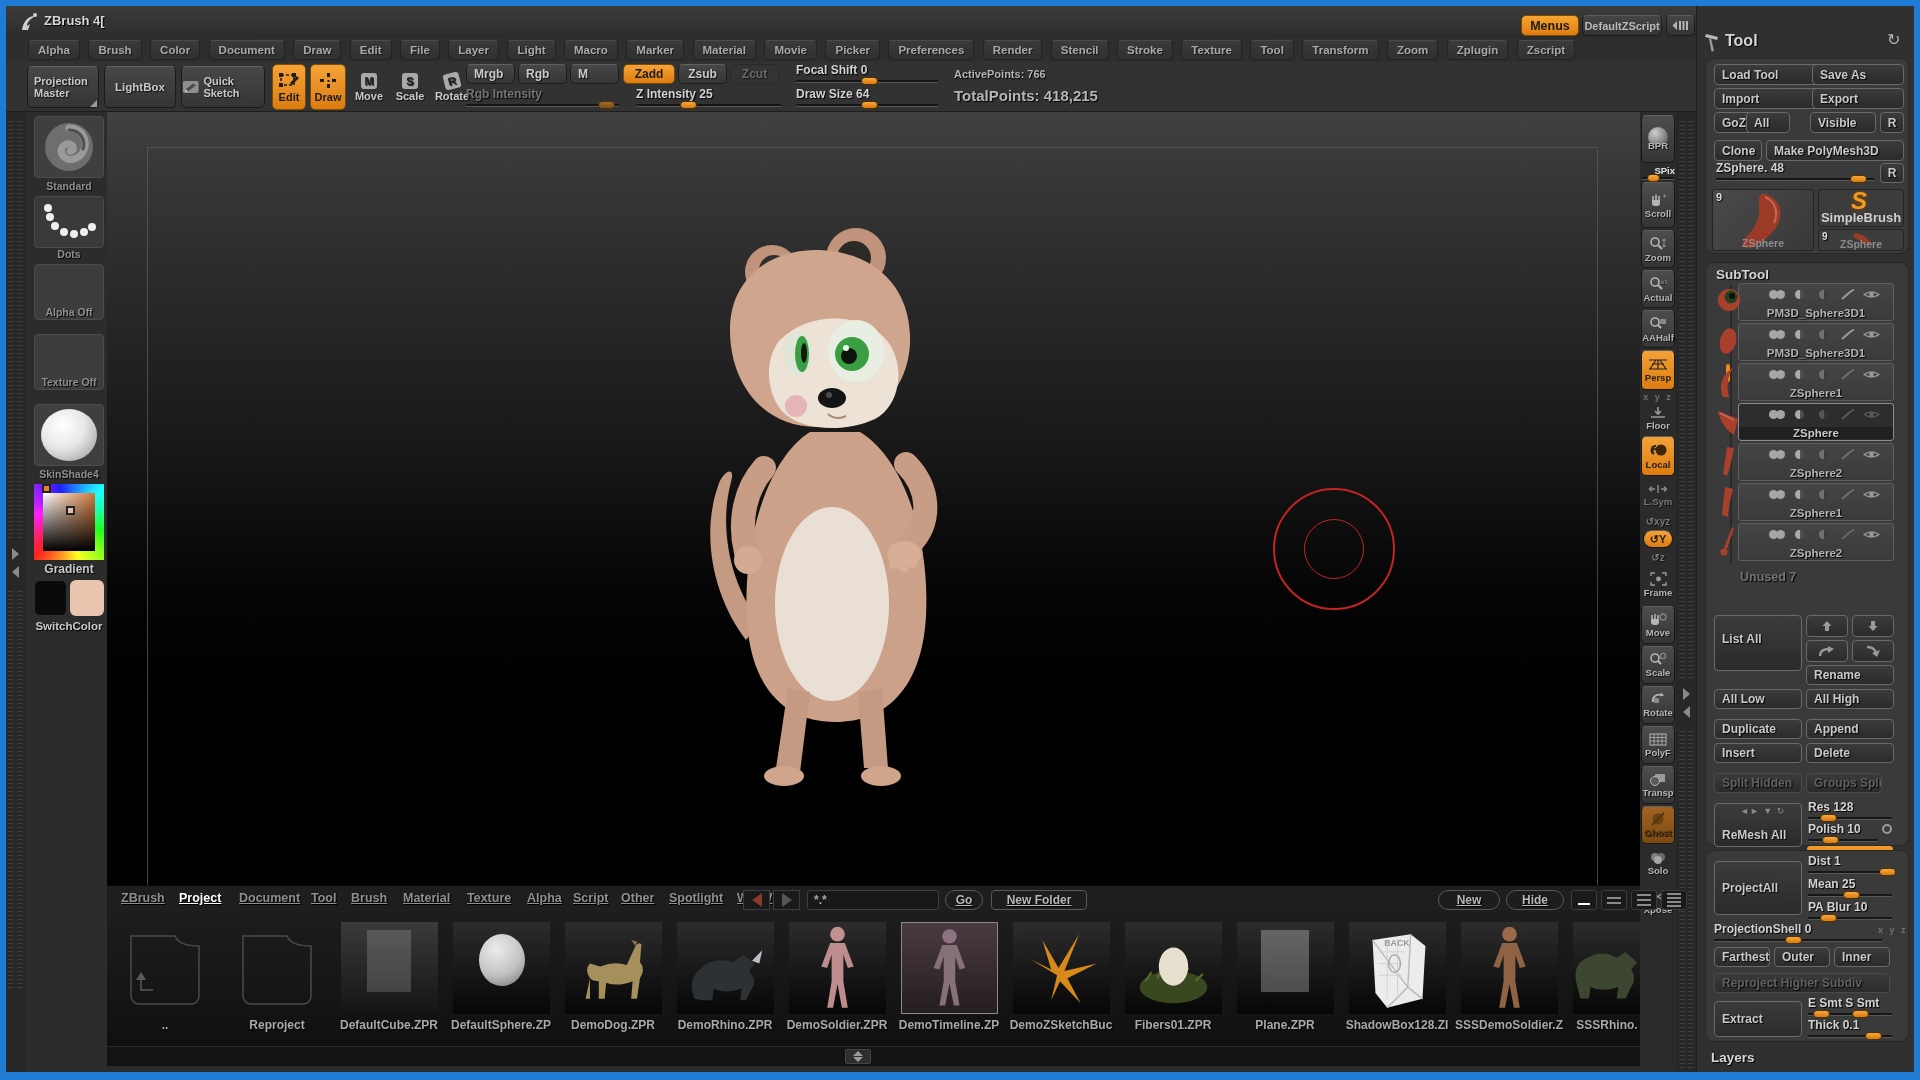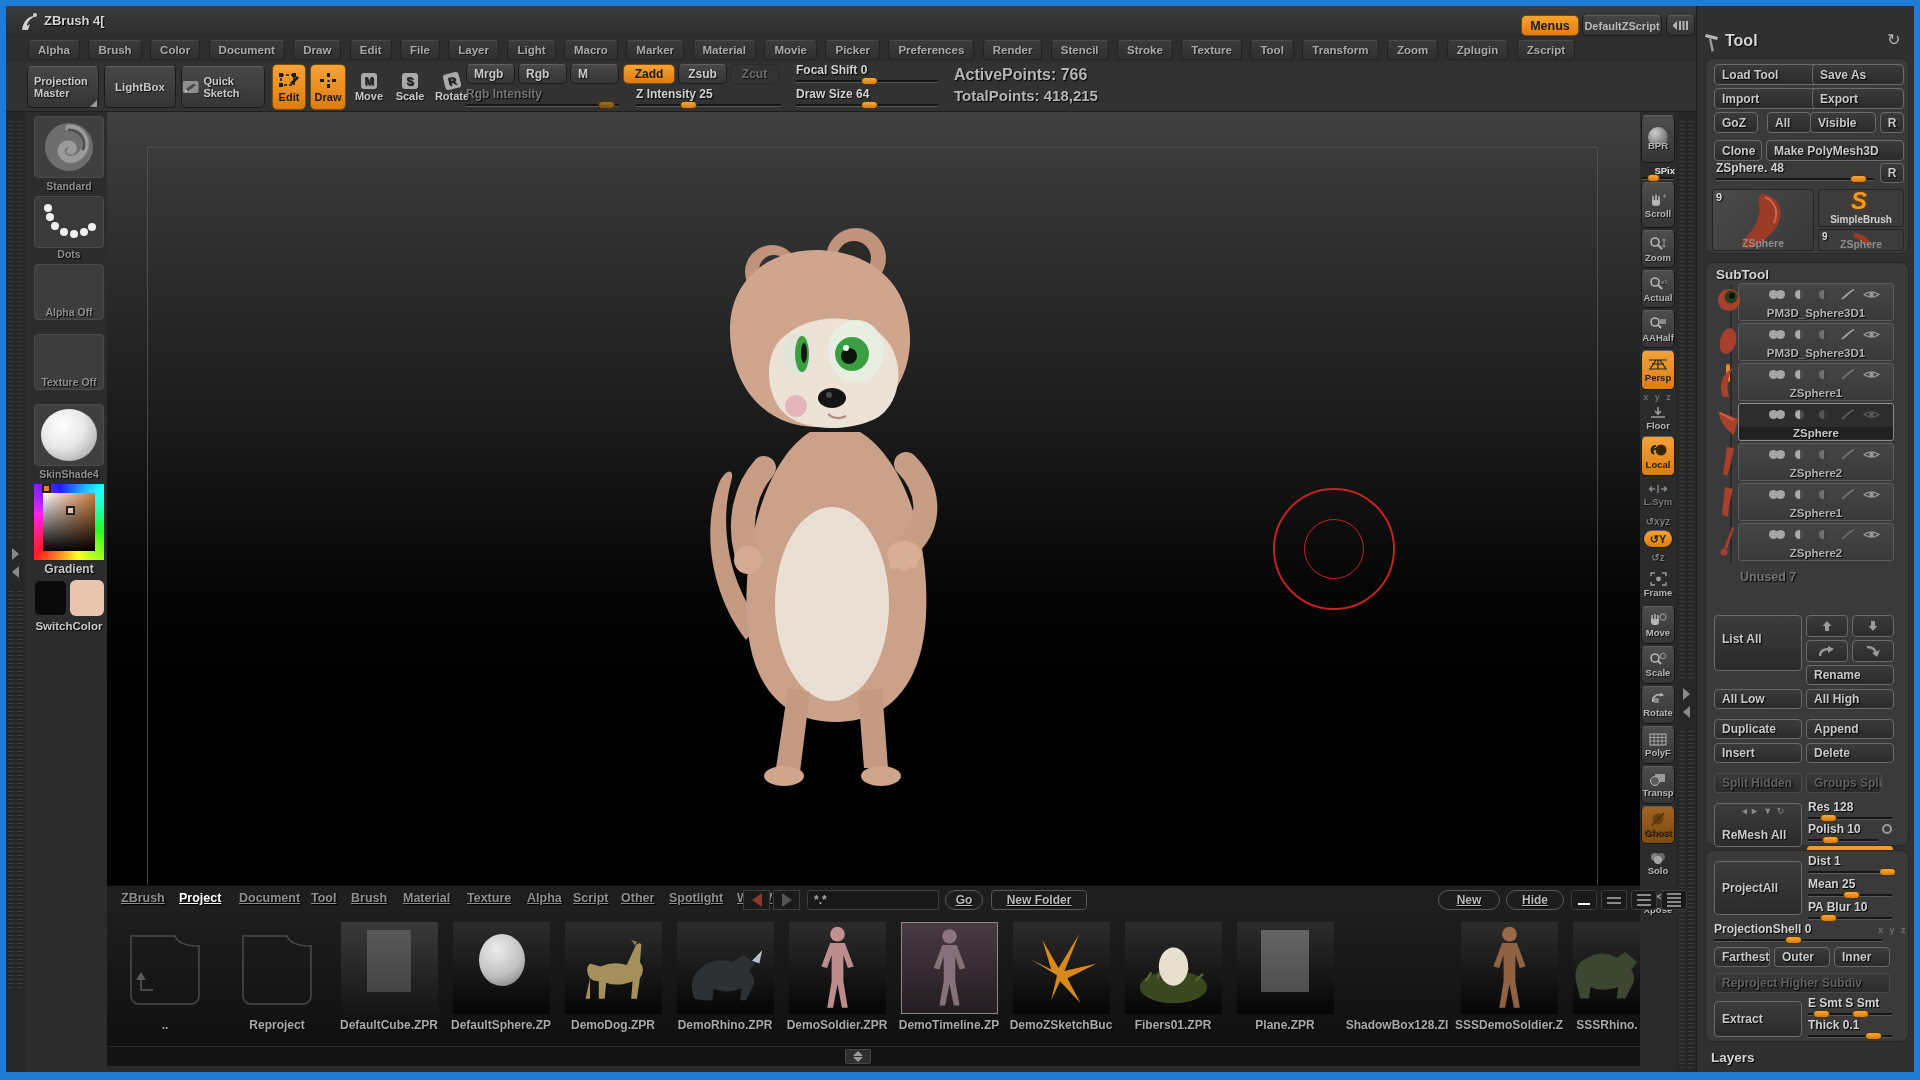--- a/index.html
+++ b/index.html
@@ -256,21 +256,21 @@
       <div class="track">
           <div class="knob" style="left:46%"></div>
         </div>
     </div>
     <div class="abs" style="left:790px;top:26px;width:142px">
       <div class="slab">Draw Size 64</div>
       <div class="track">
           <div class="knob" style="left:46%"></div>
         </div>
     </div>
-    <div class="abs slab" style="left:948px;top:6px;color:#b5b5b5;font-size:16px">ActivePoints: 766</div>
+    <div class="abs slab" style="left:948px;top:6px;color:#b5b5b5;font-size:11px">ActivePoints: 766</div>
     <div class="abs slab" style="left:948px;top:27px;color:#b5b5b5;font-size:15px">TotalPoints: 418,215</div>
   </div>
 
   <div class="lstrip">
     <div class="dots" style="left:2px;top:6px;height:420px"></div>
     <div class="dots" style="left:11px;top:6px;height:420px"></div>
     <div class="tri" style="left:6px;top:436px;border-top:6px solid transparent;border-bottom:6px solid transparent;border-left:7px solid #8a8a8a"></div>
     <div class="tri" style="left:6px;top:454px;border-top:6px solid transparent;border-bottom:6px solid transparent;border-right:7px solid #8a8a8a"></div>
     <div class="dots" style="left:2px;top:476px;height:400px"></div>
     <div class="dots" style="left:11px;top:476px;height:400px"></div>
@@ -516,21 +516,21 @@
     </svg>
     <div class="abs hdr" style="left:28px;top:26px;font-size:16px">Tool</div>
     <div class="abs" style="left:190px;top:24px;font-size:16px;color:#b5b5b5;transform:scaleX(-1)">↺</div>
 
     <div class="tgroup" style="top:52px;height:196px">
       <div class="tb" style="left:8px;top:5px;width:108px">Load Tool</div>
       <div class="tb" style="left:106px;top:5px;width:92px">Save As</div>
       <div class="tb" style="left:8px;top:29px;width:109px">Import</div>
       <div class="tb" style="left:106px;top:29px;width:92px">Export</div>
       <div class="tb" style="left:8px;top:53px;width:44px">GoZ</div>
-      <div class="tb" style="left:61px;top:53px;width:44px">All</div>
+      <div class="tb" style="left:40px;top:53px;width:44px">All</div>
       <div class="tb" style="left:104px;top:53px;width:66px">Visible</div>
       <div class="tb c" style="left:174px;top:53px;width:24px">R</div>
       <div class="tb" style="left:8px;top:81px;width:48px">Clone</div>
       <div class="tb" style="left:60px;top:81px;width:138px">Make PolyMesh3D</div>
       <div class="abs" style="left:10px;top:103px;width:158px">
         <div class="slab">ZSphere. 48</div>
         <div class="track">
             <div class="knob" style="left:85%"></div>
           </div>
       </div>
@@ -538,21 +538,21 @@
       <div class="thumb" style="left:6px;top:130px;width:102px;height:62px">
         <span class="badge">9</span>
         <svg width="100" height="60" viewBox="0 0 100 60">
           <path d="M52 4 C66 8 72 22 64 36 C58 46 46 55 38 58 C31 59 27 54 32 48 C41 40 48 28 46 14 C45 8 47 3 52 4 Z" fill="#9c3a28"></path>
           <path d="M52 7 C62 11 66 22 61 33" stroke="#c56a50" stroke-width="2" fill="none"></path>
         </svg>
         <div class="thlab">ZSphere</div>
       </div>
       <div class="thumb" style="left:112px;top:130px;width:86px;height:38px;background:#3c3c3c">
         <div style="position:absolute;left:32px;top:-3px;font-size:24px;font-weight:bold;font-style:italic;color:#f59b1e;text-shadow:0 0 5px #8a4a00">S</div>
-        <div class="thlab" style="color:#cfcfcf;font-size:10px">SimpleBrush</div>
+        <div class="thlab" style="color:#cfcfcf;font-size:13px">SimpleBrush</div>
       </div>
       <div class="thumb" style="left:112px;top:170px;width:86px;height:22px;background:#3c3c3c">
         <span class="badge" style="font-size:10px">9</span>
         <svg width="40" height="20" viewBox="0 0 40 20" style="position:absolute;left:24px;top:0">
             <path d="M12 3 C20 4 26 9 30 16 C24 14 14 10 10 6 Z" fill="#9c3a28"></path>
           </svg>
         <div class="thlab" style="bottom:0">ZSphere</div>
       </div>
     </div>
 
@@ -917,20 +917,29 @@
         <ellipse cx="33" cy="30" rx="10" ry="13" fill="#e8e0cf"></ellipse>
       </svg>
     </div>
     <div class="tlab" style="left:1010px">Fibers01.ZPR</div>
 
     <div class="tile" style="left:1130px">
       <div style="position:absolute;left:24px;top:8px;width:48px;height:62px;background:linear-gradient(#646464,#4e4e4e)"></div>
     </div>
     <div class="tlab" style="left:1122px">Plane.ZPR</div>
 
+    <div class="tile" style="left:1242px">
+      <svg width="97" height="92" viewBox="0 0 66 62">
+        <path d="M16 12 L42 8 L52 16 L50 52 L26 58 L18 48 Z" fill="#ececec"></path>
+        <path d="M42 8 L40 44 L50 52 M40 44 L26 58 M16 12 L40 44" fill="none" stroke="#bbb" stroke-width="1"></path>
+        <path d="M20 20 h18 M20 28 h17 M20 36 h16 M26 12 v40 M33 11 v38" stroke="#cfcfcf" stroke-width="0.6" fill="none"></path>
+        <ellipse cx="31" cy="28" rx="4" ry="6" fill="none" stroke="#aaa"></ellipse>
+        <text x="24" y="16" font-size="6" fill="#9a9a9a" font-weight="bold">BACK</text>
+      </svg>
+    </div>
     <div class="tlab" style="left:1234px">ShadowBox128.ZI</div>
 
     <div class="tile" style="left:1354px">
       <svg width="97" height="92" viewBox="0 0 66 62">
         <circle cx="33" cy="8" r="5" fill="#9a6a4a"></circle>
         <path d="M28 14 h10 L44 30 L40 31 L37 22 L37 40 L40 58 L36 58 L33 42 L30 58 L26 58 L29 40 L29 22 L26 31 L22 30 Z" fill="#8f6244"></path>
       </svg>
     </div>
     <div class="tlab" style="left:1346px">SSSDemoSoldier.Z</div>
 

